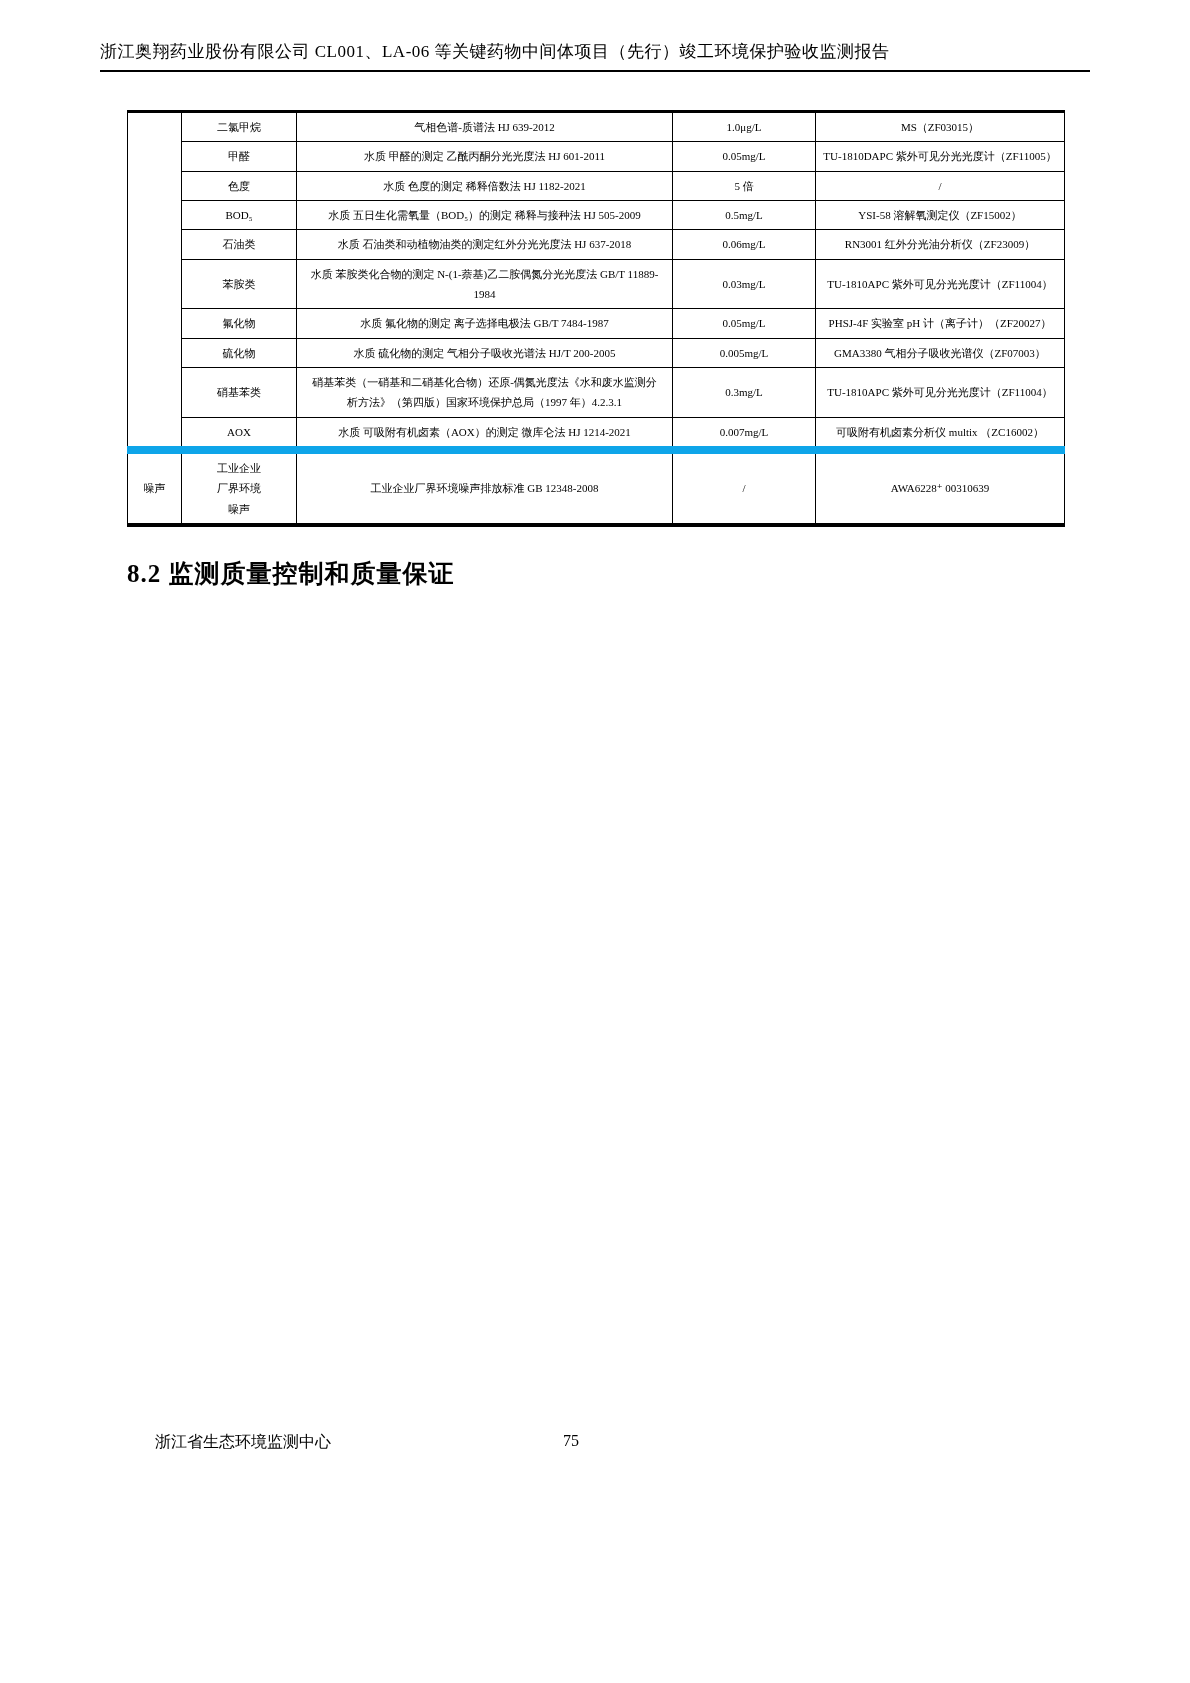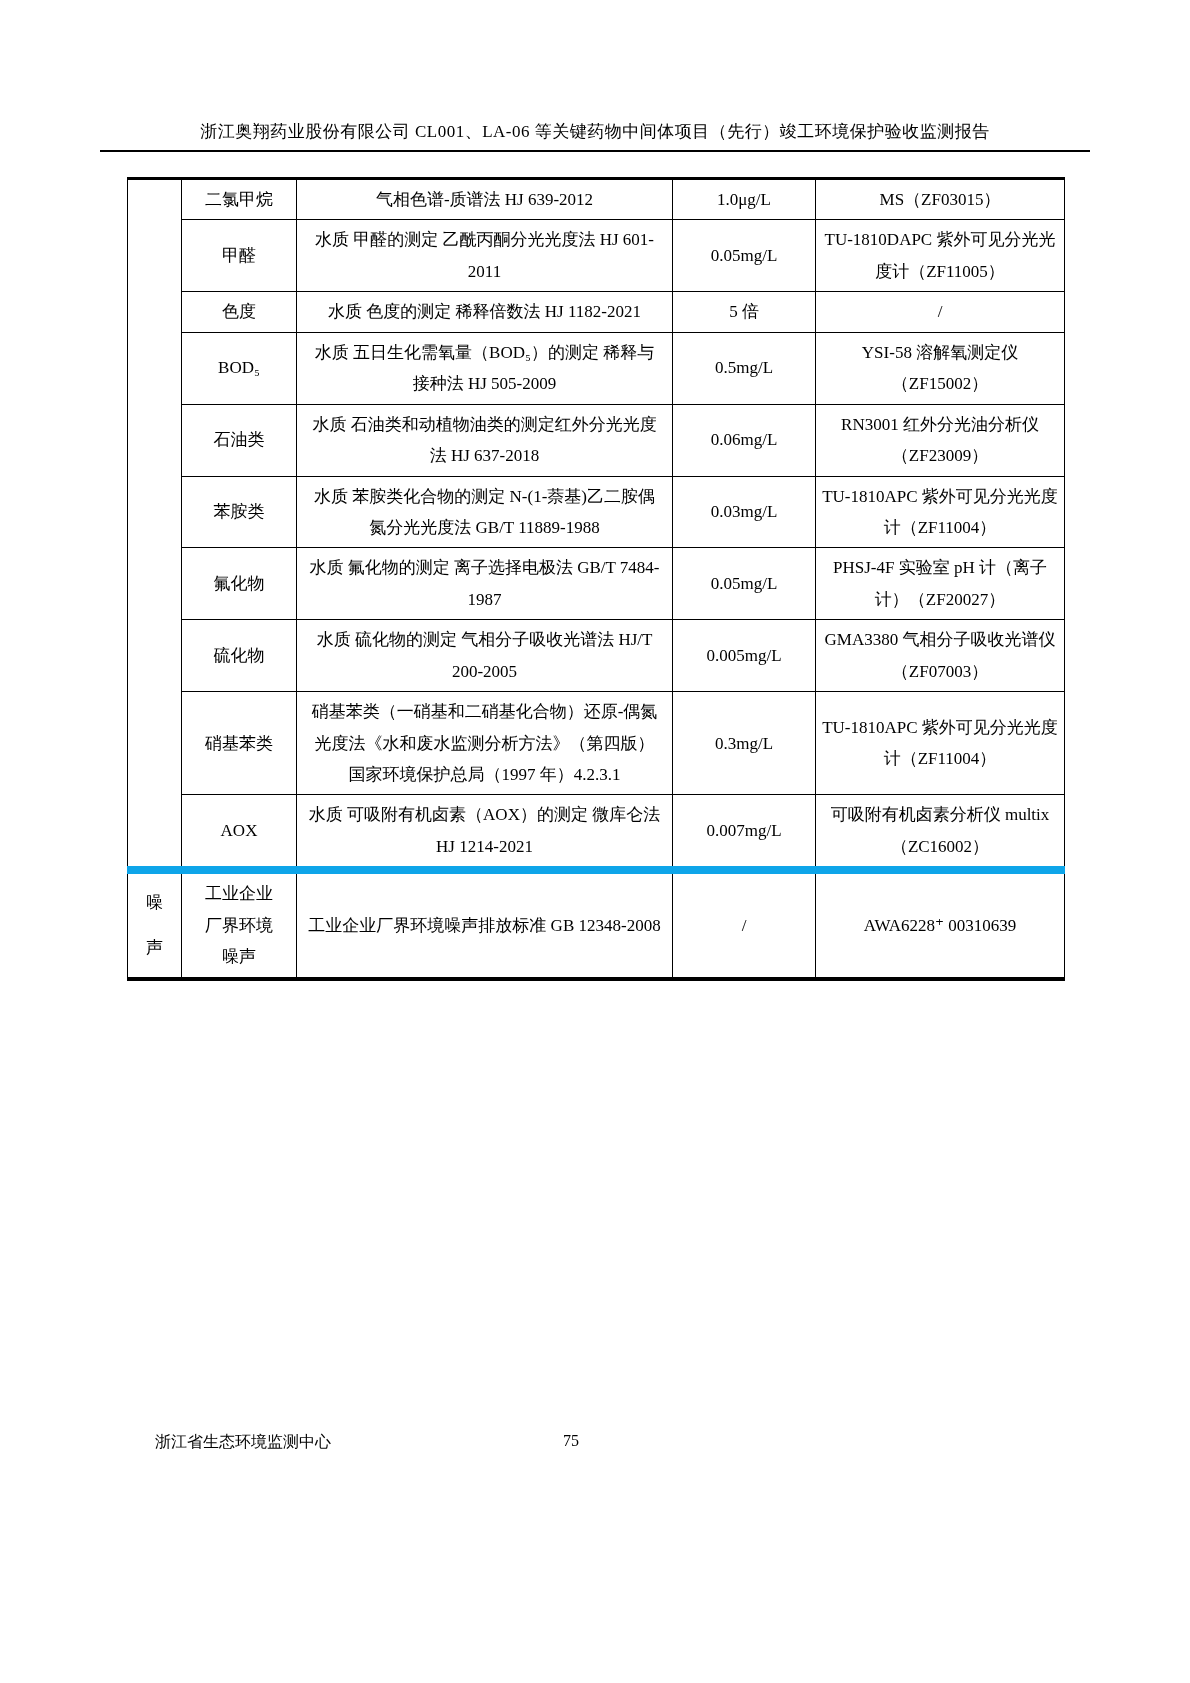--- a/index.html
+++ b/index.html
@@ -6,34 +6,34 @@
   html, body { margin: 0; padding: 0; background: #ffffff; }
   .page {
     position: relative;
     width: 1190px;
     height: 1683px;
     background: #ffffff;
     color: #000;
     font-family: "Liberation Serif", "DejaVu Serif", serif;
     overflow: hidden;
   }
-  .header { margin: 0 100px; padding-top: 120px; text-align: center; }
+  .header { margin: 0 100px; padding-top: 40px; }
   .header-title {
     font-size: 17px;
     letter-spacing: 0.5px;
     padding-bottom: 7px;
     border-bottom: 2px solid #000;
     white-space: nowrap;
   }
   table.monitor-table {
-    margin: 25px 0 0 127px;
+    margin: 38px 0 0 127px;
     width: 937px;
     border-collapse: collapse;
     table-layout: fixed;
-    font-size: 17px;
+    font-size: 11px;
     border-top: 3px solid #000;
     border-bottom: 4px solid #000;
     padding-left: 33px;
   }
   .monitor-table td {
     border: 1px solid #000;
     text-align: center;
     vertical-align: middle;
     padding: 4px 6px;
     line-height: 1.85;
@@ -113,21 +113,21 @@
         <td class="instr">YSI-58 溶解氧测定仪（ZF15002）</td>
       </tr>
       <tr>
         <td class="param">石油类</td>
         <td class="method">水质 石油类和动植物油类的测定红外分光光度法 HJ 637-2018</td>
         <td class="limit">0.06mg/L</td>
         <td class="instr">RN3001 红外分光油分析仪（ZF23009）</td>
       </tr>
       <tr>
         <td class="param">苯胺类</td>
-        <td class="method">水质 苯胺类化合物的测定 N-(1-萘基)乙二胺偶氮分光光度法 GB/T 11889-1988</td>
+        <td class="method">水质 苯胺类化合物的测定 N-(1-萘基)乙二胺偶氮分光光度法 GB/T 11889-1984</td>
         <td class="limit">0.03mg/L</td>
         <td class="instr">TU-1810APC 紫外可见分光光度计（ZF11004）</td>
       </tr>
       <tr>
         <td class="param">氟化物</td>
         <td class="method">水质 氟化物的测定 离子选择电极法 GB/T 7484-1987</td>
         <td class="limit">0.05mg/L</td>
         <td class="instr">PHSJ-4F 实验室 pH 计（离子计）（ZF20027）</td>
       </tr>
       <tr>
@@ -153,20 +153,21 @@
         <td class="param pre">工业企业
 厂界环境
 噪声</td>
         <td class="method">工业企业厂界环境噪声排放标准 GB 12348-2008</td>
         <td class="limit">/</td>
         <td class="instr">AWA6228⁺ 00310639</td>
       </tr>
     </tbody>
   </table>
 
+  <div class="section-heading">8.2 监测质量控制和质量保证</div>
 
 
   <div class="footer">
     <span class="footer-org">浙江省生态环境监测中心</span>
     <span class="page-number">75</span>
   </div>
 
 </div>
 
 </body></html>

